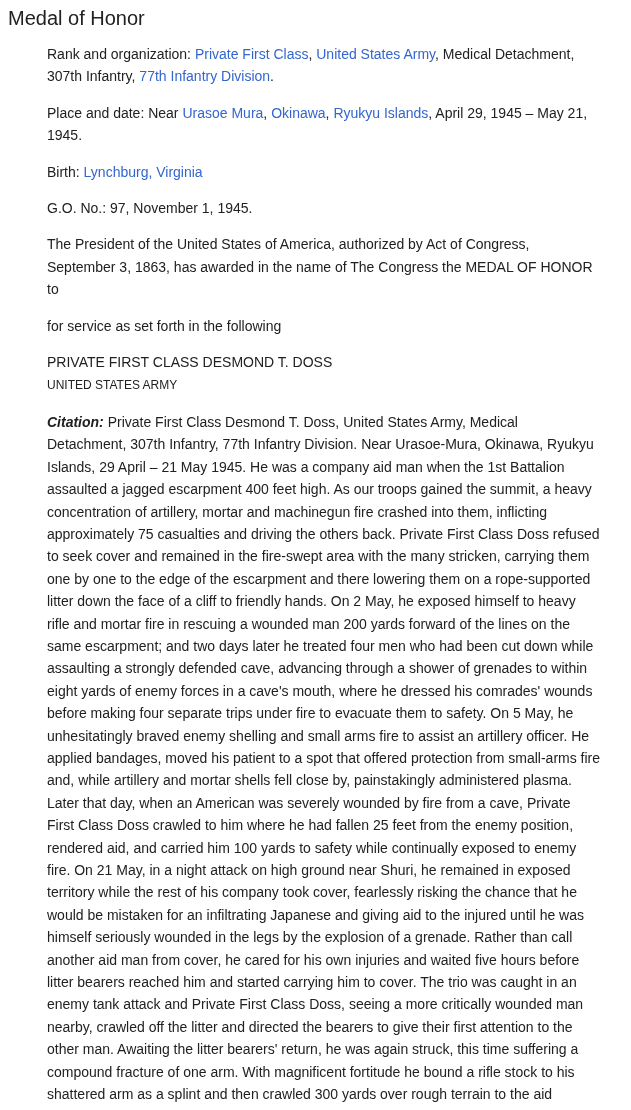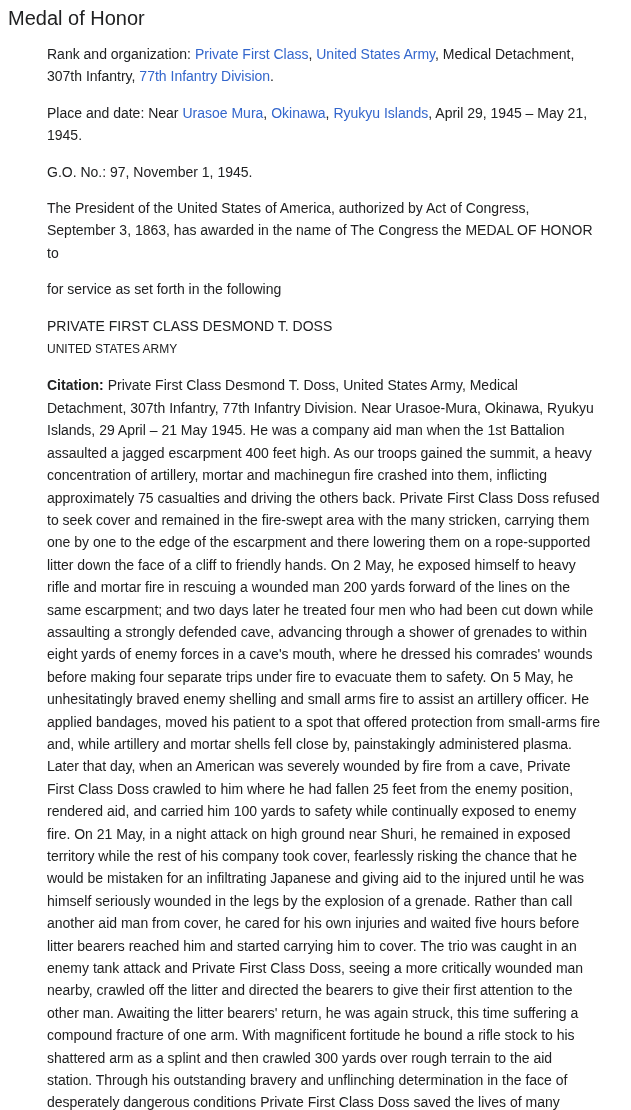--- a/index.html
+++ b/index.html
@@ -34,36 +34,37 @@
     margin:14px 12px;
   }
   a.wlink{
     color:var(--link-blue);
     text-decoration:none;
     cursor:pointer;
   }
   .line-small{
     font-size:12px;
   }
-  .citation-lead{font-weight:bold;text-align:right;}
+  .citation-lead{font-weight:bold;font-style:italic;text-align:right;}
 </style>
 </head>
 <body>
 
 <div class="page">
 
   <h3 class="section-heading">Medal of Honor</h3>
 
   <blockquote class="moh-quote">
 
     <p>Rank and organization: <a href="#" class="wlink">Private First Class</a>, <a href="#" class="wlink">United States Army</a>, Medical Detachment, 307th Infantry, <a href="#" class="wlink">77th Infantry Division</a>.</p>
 
     <p>Place and date: Near <a href="#" class="wlink">Urasoe Mura</a>, <a href="#" class="wlink">Okinawa</a>, <a href="#" class="wlink">Ryukyu Islands</a>, April 29, 1945 – May 21, 1945.</p>
 
 
+    <p>Birth: <a href="#" class="wlink">Lynchburg, Virginia</a></p>
 
     <p>G.O. No.: 97, November 1, 1945.</p>
 
     <p>The President of the United States of America, authorized by Act of Congress, September 3, 1863, has awarded in the name of The Congress the MEDAL OF HONOR to</p>
 
     <p>for service as set forth in the following</p>
 
     <p>PRIVATE FIRST CLASS DESMOND T. DOSS<br><span class="line-small">UNITED STATES ARMY</span></p>
 
     <p><span class="citation-lead">Citation:</span> Private First Class Desmond T. Doss, United States Army, Medical Detachment, 307th Infantry, 77th Infantry Division. Near Urasoe-Mura, Okinawa, Ryukyu Islands, 29 April – 21 May 1945. He was a company aid man when the 1st Battalion assaulted a jagged escarpment 400 feet high. As our troops gained the summit, a heavy concentration of artillery, mortar and machinegun fire crashed into them, inflicting approximately 75 casualties and driving the others back. Private First Class Doss refused to seek cover and remained in the fire-swept area with the many stricken, carrying them one by one to the edge of the escarpment and there lowering them on a rope-supported litter down the face of a cliff to friendly hands. On 2 May, he exposed himself to heavy rifle and mortar fire in rescuing a wounded man 200 yards forward of the lines on the same escarpment; and two days later he treated four men who had been cut down while assaulting a strongly defended cave, advancing through a shower of grenades to within eight yards of enemy forces in a cave's mouth, where he dressed his comrades' wounds before making four separate trips under fire to evacuate them to safety. On 5 May, he unhesitatingly braved enemy shelling and small arms fire to assist an artillery officer. He applied bandages, moved his patient to a spot that offered protection from small-arms fire and, while artillery and mortar shells fell close by, painstakingly administered plasma. Later that day, when an American was severely wounded by fire from a cave, Private First Class Doss crawled to him where he had fallen 25 feet from the enemy position, rendered aid, and carried him 100 yards to safety while continually exposed to enemy fire. On 21 May, in a night attack on high ground near Shuri, he remained in exposed territory while the rest of his company took cover, fearlessly risking the chance that he would be mistaken for an infiltrating Japanese and giving aid to the injured until he was himself seriously wounded in the legs by the explosion of a grenade. Rather than call another aid man from cover, he cared for his own injuries and waited five hours before litter bearers reached him and started carrying him to cover. The trio was caught in an enemy tank attack and Private First Class Doss, seeing a more critically wounded man nearby, crawled off the litter and directed the bearers to give their first attention to the other man. Awaiting the litter bearers' return, he was again struck, this time suffering a compound fracture of one arm. With magnificent fortitude he bound a rifle stock to his shattered arm as a splint and then crawled 300 yards over rough terrain to the aid station. Through his outstanding bravery and unflinching determination in the face of desperately dangerous conditions Private First Class Doss saved the lives of many soldiers. His name became a symbol throughout the 77th Infantry Division for outstanding gallantry far above and beyond the call of duty.</p>

